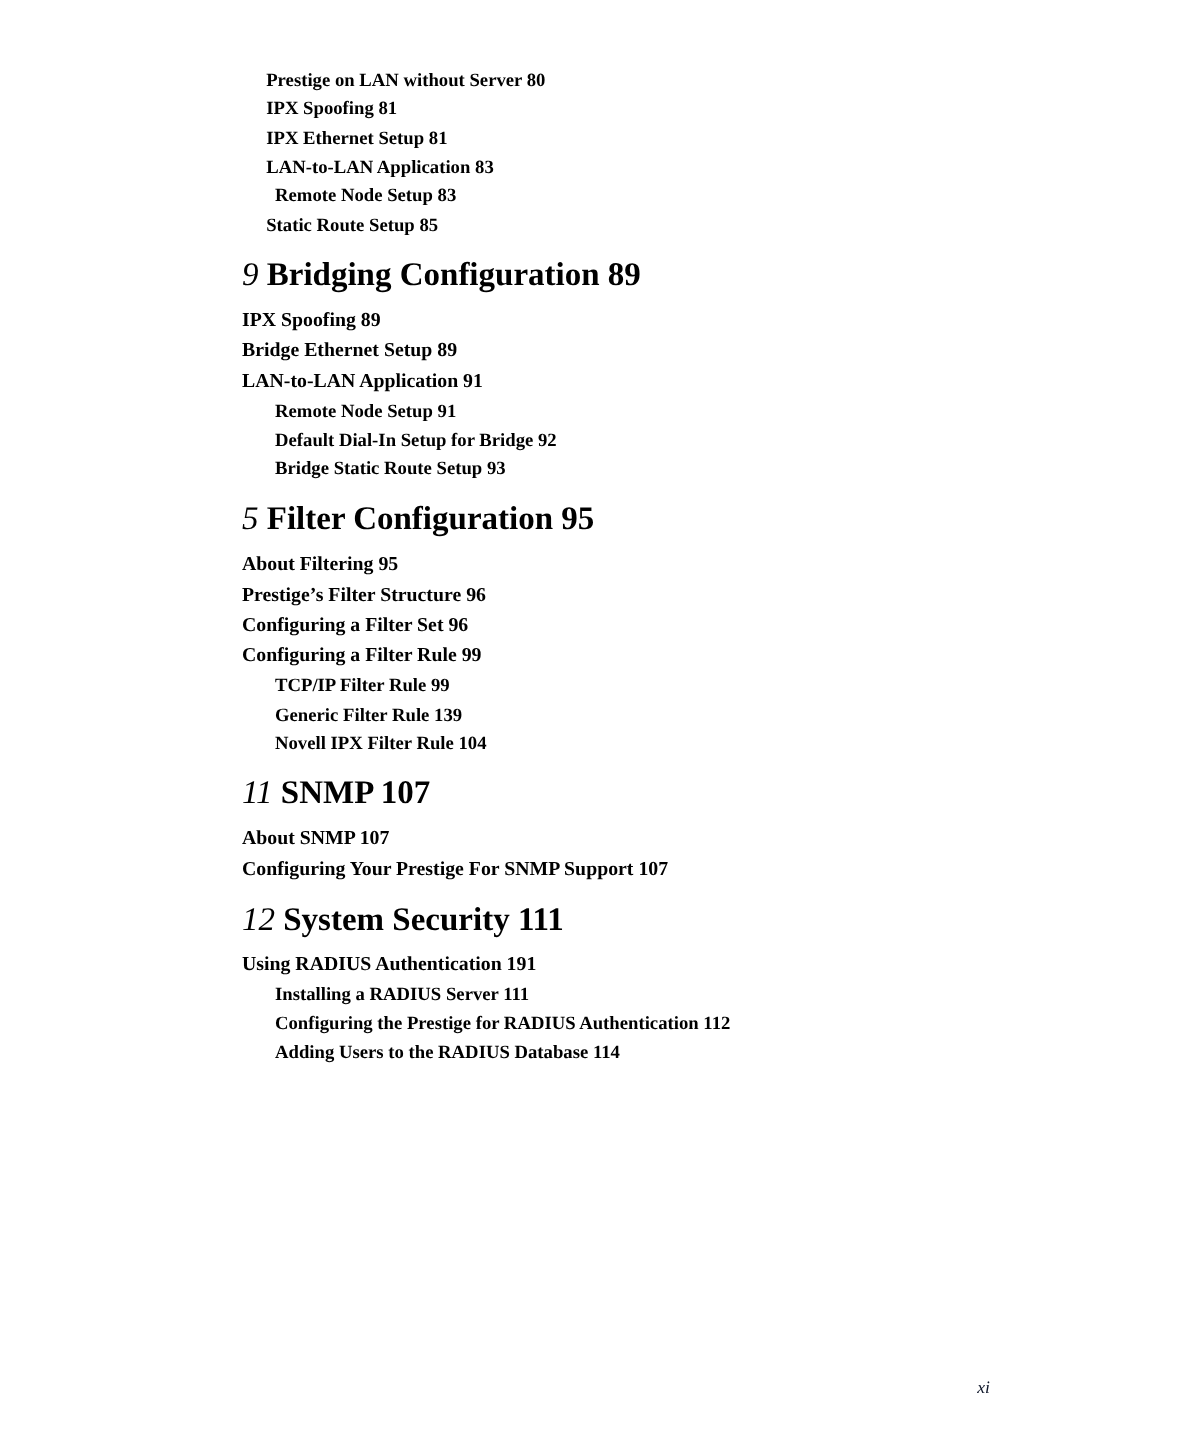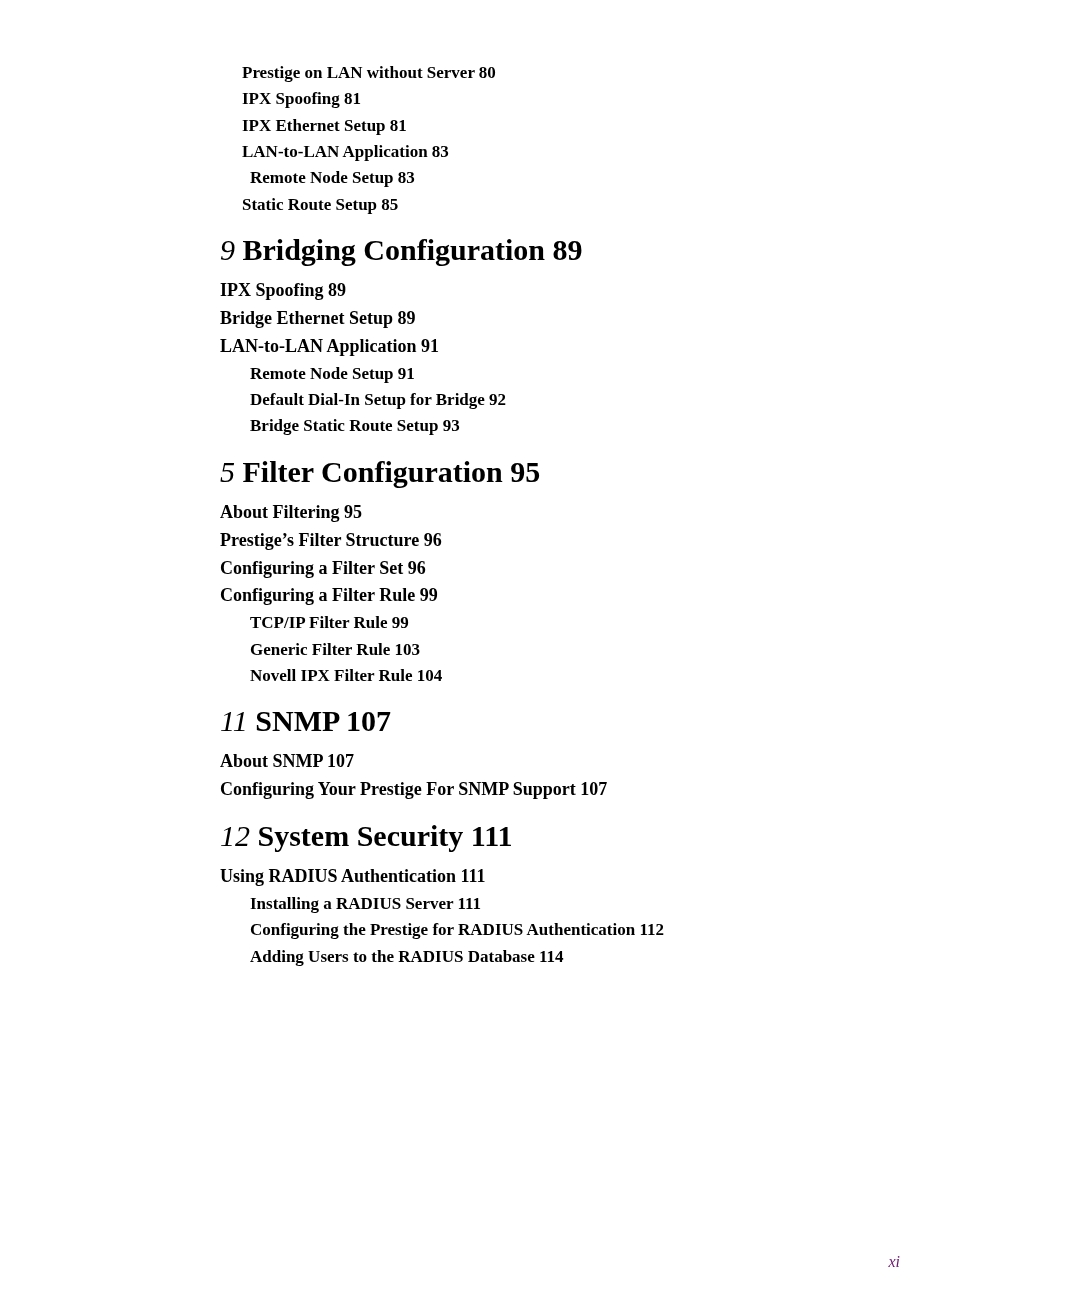--- a/index.html
+++ b/index.html
@@ -63,21 +63,21 @@
       display: block;
       padding-left: 30px;
     }
 
     .page-footer {
       position: absolute;
       bottom: 40px;
       right: 180px;
       font-style: italic;
       font-size: 16px;
-      color: #701a75;
+      color: #0f172a;
     }
 
     .top-section {
       margin-bottom: 4px;
     }
   </style>
 </head>
 <body>
 
 <div class="top-section">
@@ -103,37 +103,37 @@
 
 <div class="toc-section">
   <span class="chapter-heading">
     <em>5</em>&nbsp;<strong>Filter Configuration 95</strong>
   </span>
   <span class="section-bold">About Filtering 95</span>
   <span class="section-bold">Prestige’s Filter Structure 96</span>
   <span class="section-bold">Configuring a Filter Set 96</span>
   <span class="section-bold">Configuring a Filter Rule 99</span>
   <span class="sub-entry">TCP/IP Filter Rule 99</span>
-  <span class="sub-entry">Generic Filter Rule 103</span>
+  <span class="sub-entry">Generic Filter Rule 139</span>
   <span class="sub-entry">Novell IPX Filter Rule 104</span>
 </div>
 
 <div class="toc-section">
   <span class="chapter-heading">
     <em>11</em>&nbsp;<strong>SNMP 107</strong>
   </span>
   <span class="section-bold">About SNMP 107</span>
   <span class="section-bold">Configuring Your Prestige For SNMP Support 107</span>
 </div>
 
 <div class="toc-section">
   <span class="chapter-heading">
     <em>12</em>&nbsp;<strong>System Security 111</strong>
   </span>
-  <span class="section-bold">Using RADIUS Authentication 111</span>
+  <span class="section-bold">Using RADIUS Authentication 191</span>
   <span class="sub-entry">Installing a RADIUS Server 111</span>
   <span class="sub-entry">Configuring the Prestige for RADIUS Authentication 112</span>
   <span class="sub-entry">Adding Users to the RADIUS Database 114</span>
 </div>
 
 <div class="page-footer">
   <span>xi</span>
 </div>
 
 </body></html>

